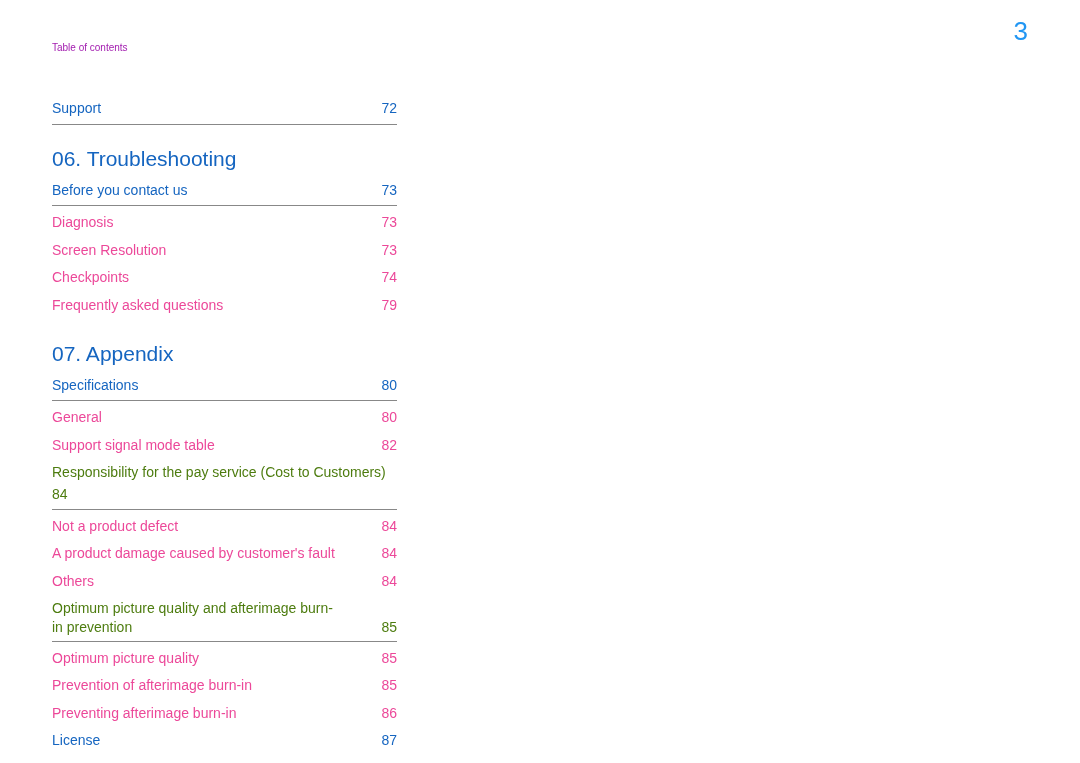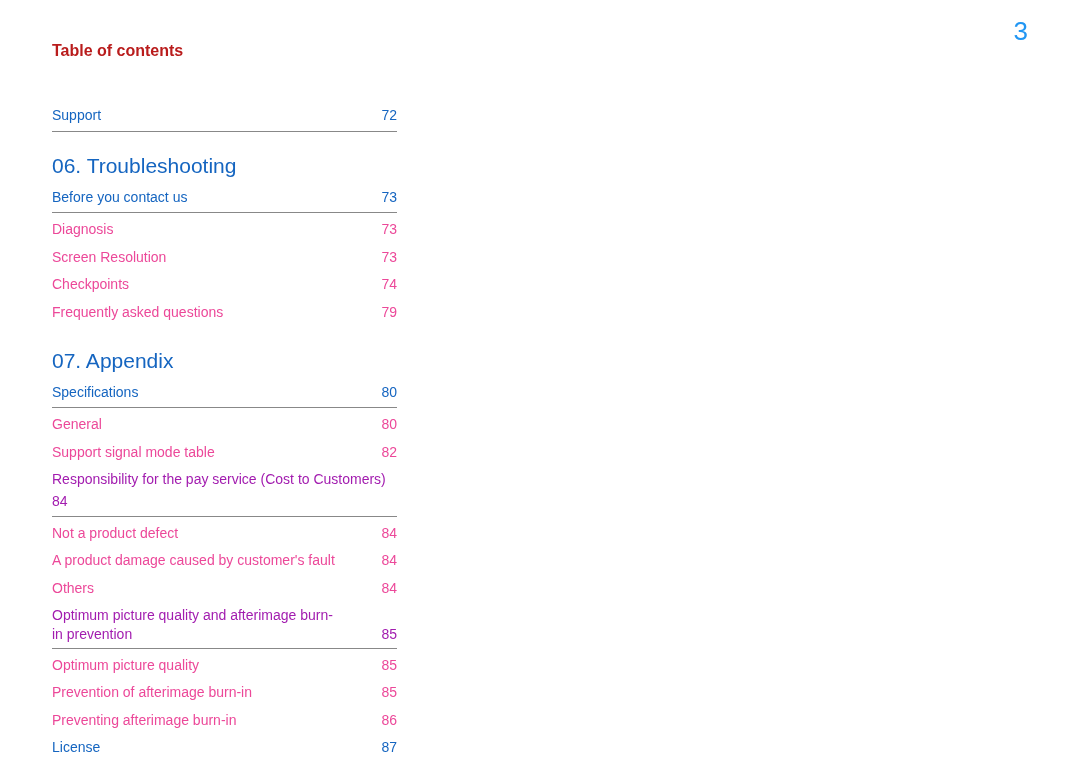--- a/index.html
+++ b/index.html
@@ -12,23 +12,23 @@
     padding: 42px 52px 0 52px;
     color: #333;
     font-size: 14px;
   }
   .header {
     display: flex;
     justify-content: space-between;
     align-items: flex-start;
   }
   .toc-label {
-    color: #b91c1c;
-    font-size: 16px;
-    font-weight: bold;
+    color: #a21caf;
+    font-size: 10px;
+    font-weight: normal;
   }
   .page-number {
     color: #2196f3;
     font-size: 26px;
     font-weight: 300;
     position: absolute;
     top: 16px;
     right: 52px;
   }
   .content {
@@ -50,21 +50,21 @@
     margin-top: 22px;
     margin-bottom: 8px;
   }
   .section-header {
     border-bottom: 1px solid #888;
     padding-bottom: 3px;
     margin-bottom: 3px;
   }
   .section-header .row { padding: 2px 0; gap: 16px; }
   .wrap-link {
-    color: #a21caf;
+    color: #4d7c0f;
     padding: 3px 0 3px 0;
     line-height: 1.55;
     border-bottom: 1px solid #888;
     margin-bottom: 3px;
   }
   .wrap-link .pg { display: block; }
 </style>
 </head>
 <body>
 

